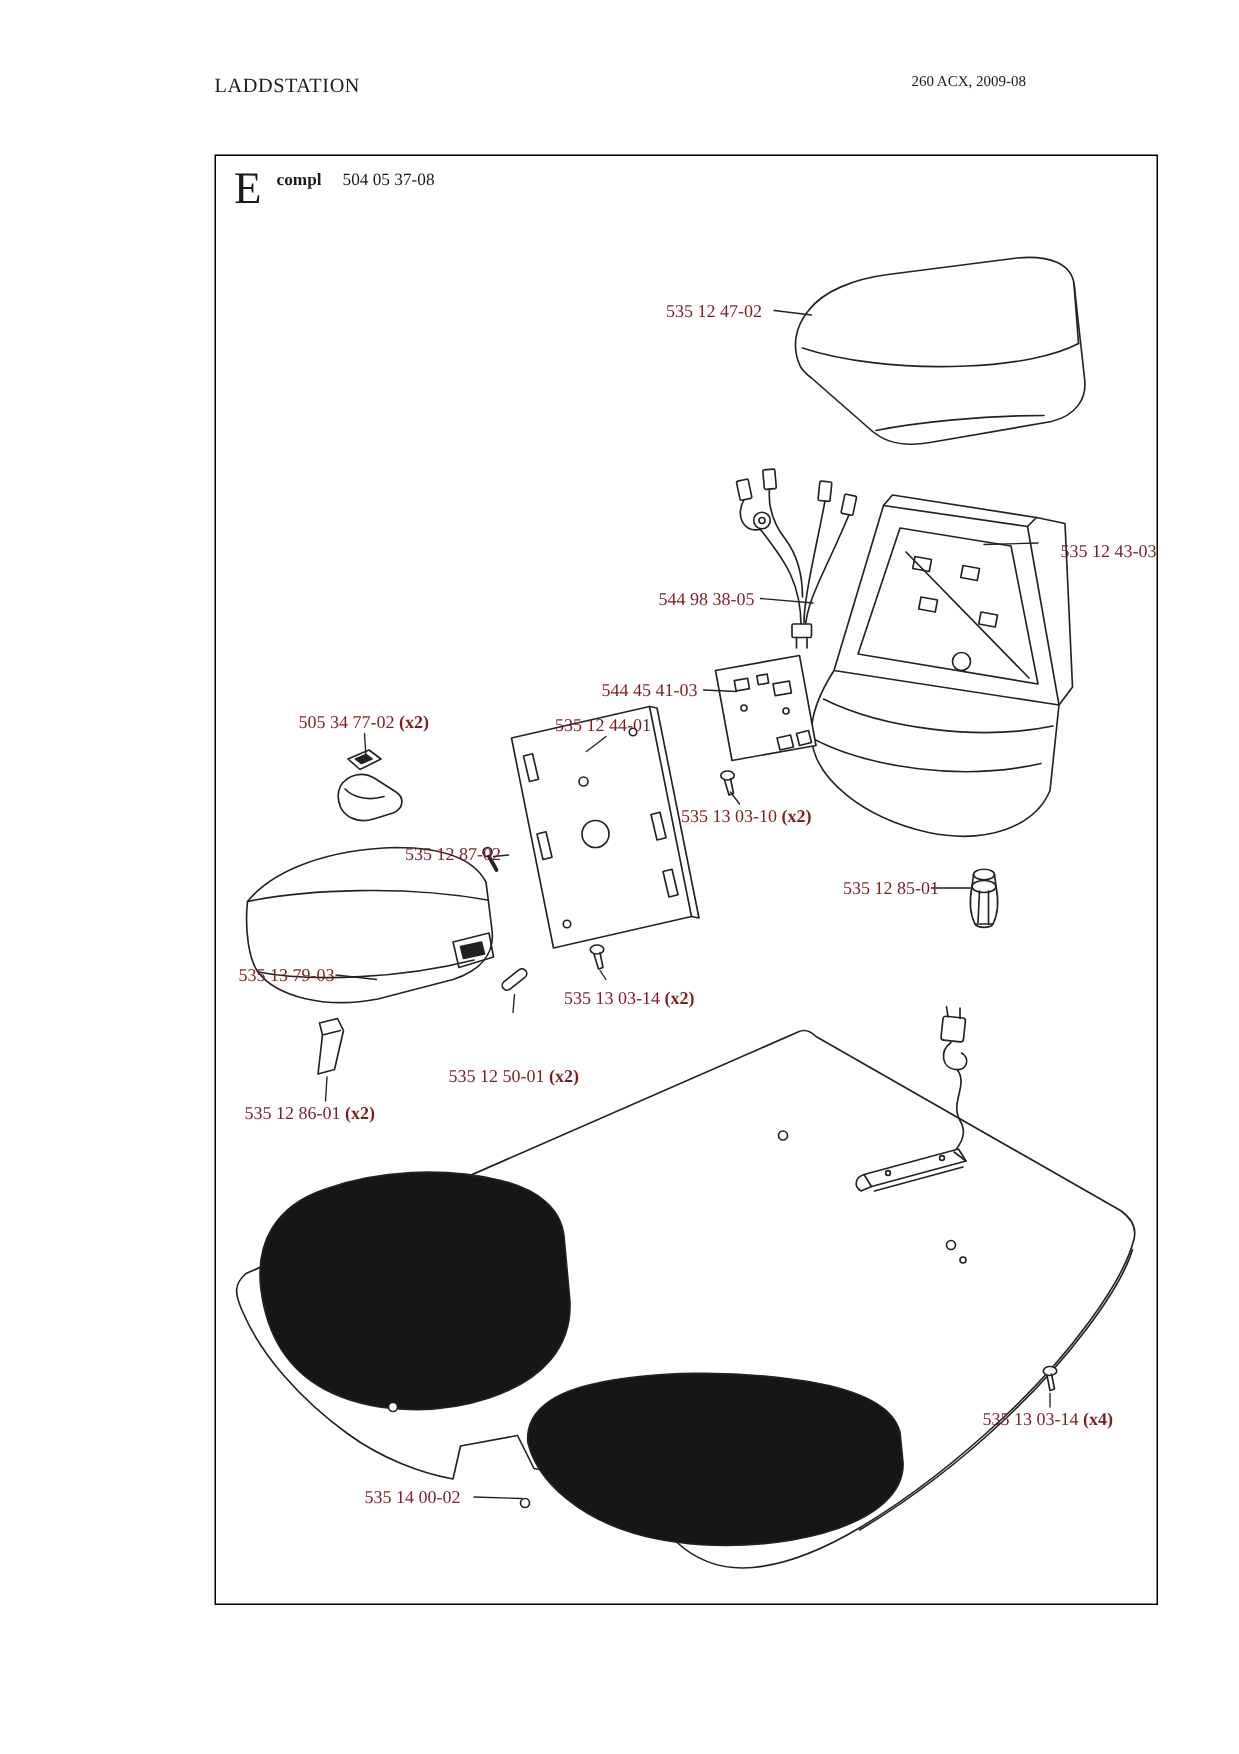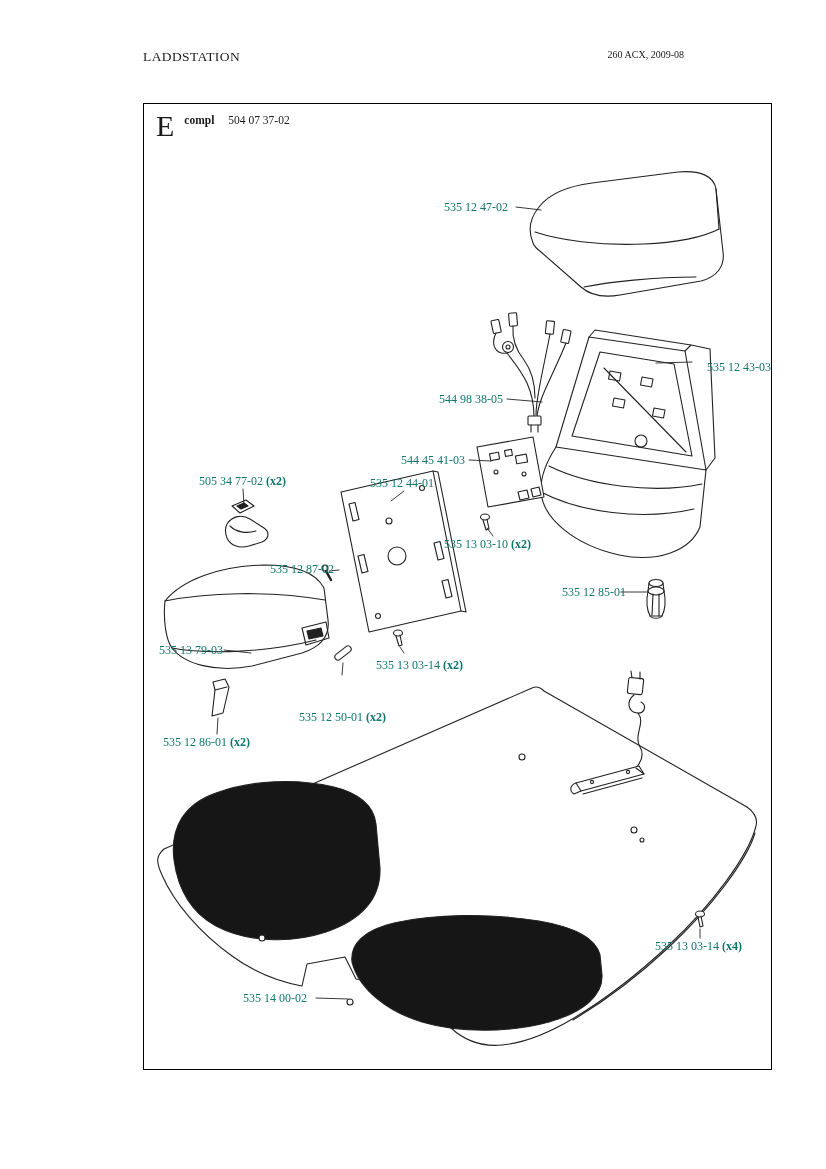--- a/index.html
+++ b/index.html
@@ -9,36 +9,36 @@
     font-family:Liberation Serif, serif; color:#1a1a1a; overflow:hidden; margin:0 auto;
   }
   .hdr-left  { position:absolute; left:99px;  top:49px; font-size:13.5px; letter-spacing:.4px; }
   .hdr-right { position:absolute; right:98px; top:49px; font-size:10px; }
   .frame { position:absolute; left:99px; top:103px; width:629px; height:967px; border:1.8px solid #000; }
   .section-id { position:absolute; left:112px; top:111px; display:flex; align-items:flex-start; gap:10px; }
   .section-letter { font-size:30px; line-height:1; }
   .compl { font-size:11.5px; padding-top:3px; }
   .compl b { margin-right:14px; }
   svg.diagram { position:absolute; left:0; top:0; pointer-events:none; }
-  .plabel { position:absolute; font-size:12px; white-space:nowrap; color:#0f766e; }
+  .plabel { position:absolute; font-size:12px; white-space:nowrap; color:#7f1d1d; }
   .plabel b { font-weight:bold; }
 </style>
 </head>
 <body>
 
 <div class="page">
 
   <div class="hdr-left">LADDSTATION</div>
   <div class="hdr-right">260 ACX, 2009-08</div>
 
   <div class="frame"></div>
 
   <div class="section-id">
     <span class="section-letter">E</span>
-    <span class="compl"><b>compl</b><span>504 07 37-02</span></span>
+    <span class="compl"><b>compl</b><span>504 05 37-08</span></span>
   </div>
 
   <svg class="diagram" width="826" height="1169" viewBox="0 0 826 1169">
     <g fill="none" stroke="#222" stroke-width="1.1" stroke-linejoin="round" stroke-linecap="round">
 
       <g>
         <path d="M489,243 C484,231 486,218 495,207 C505,194 525,186 548,183 L634,172 C656,170 670,176 672,189 L679,252 C681,266 673,277 657,281 L576,295 C559,298 546,295 537,287 L497,252 C493,249 490,246 489,243 Z" fill="#fff"></path>
         <path d="M491,232 C515,240 555,246 600,244 C632,243 660,237 675,229"></path>
         <path d="M672,189 L675,229"></path>
         <path d="M540,287 C565,282 610,277 652,277"></path>
@@ -197,21 +197,21 @@
       </g>
     </g>
   </svg>
 
   <div class="plabel" style="left:400px; top:200px;"><span>535 12 47-02</span><b></b></div>
   <div class="plabel" style="left:651px; top:360px;margin-left:12px;"><span>535 12 43-03</span><b></b></div>
   <div class="plabel" style="left:395px; top:392px;"><span>544 98 38-05</span><b></b></div>
   <div class="plabel" style="left:357px; top:453px;"><span>544 45 41-03</span><b></b></div>
   <div class="plabel" style="left:326px; top:476px;"><span>535 12 44-01</span><b></b></div>
   <div class="plabel" style="left:155px; top:474px;"><span>505 34 77-02</span><b> (x2)</b></div>
-  <div class="plabel" style="left:400px; top:537px;"><span>535 13 03-10</span><b> (x2)</b></div>
+  <div class="plabel" style="left:410px; top:537px;"><span>535 13 03-10</span><b> (x2)</b></div>
   <div class="plabel" style="left:226px; top:562px;"><span>535 12 87-02</span><b></b></div>
   <div class="plabel" style="left:518px; top:585px;"><span>535 12 85-01</span><b></b></div>
   <div class="plabel" style="left:115px; top:643px;"><span>535 13 79-03</span><b></b></div>
   <div class="plabel" style="left:332px; top:658px;"><span>535 13 03-14</span><b> (x2)</b></div>
   <div class="plabel" style="left:255px; top:676px;margin-top:34px;"><span>535 12 50-01</span><b> (x2)</b></div>
   <div class="plabel" style="left:119px; top:735px;"><span>535 12 86-01</span><b> (x2)</b></div>
   <div class="plabel" style="left:611px; top:939px;text-align:center;"><span>535 13 03-14</span><b> (x4)</b></div>
   <div class="plabel" style="left:199px; top:991px;"><span>535 14 00-02</span><b></b></div>
 
 </div>

